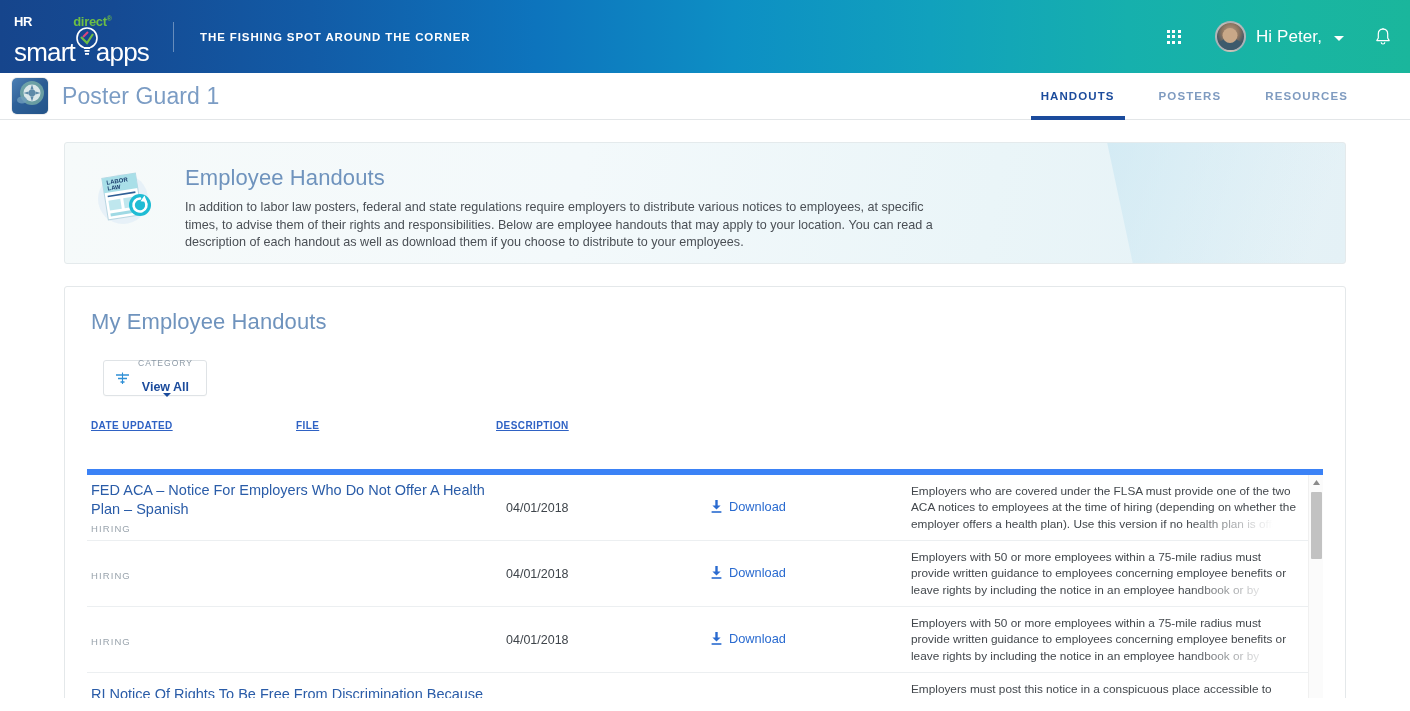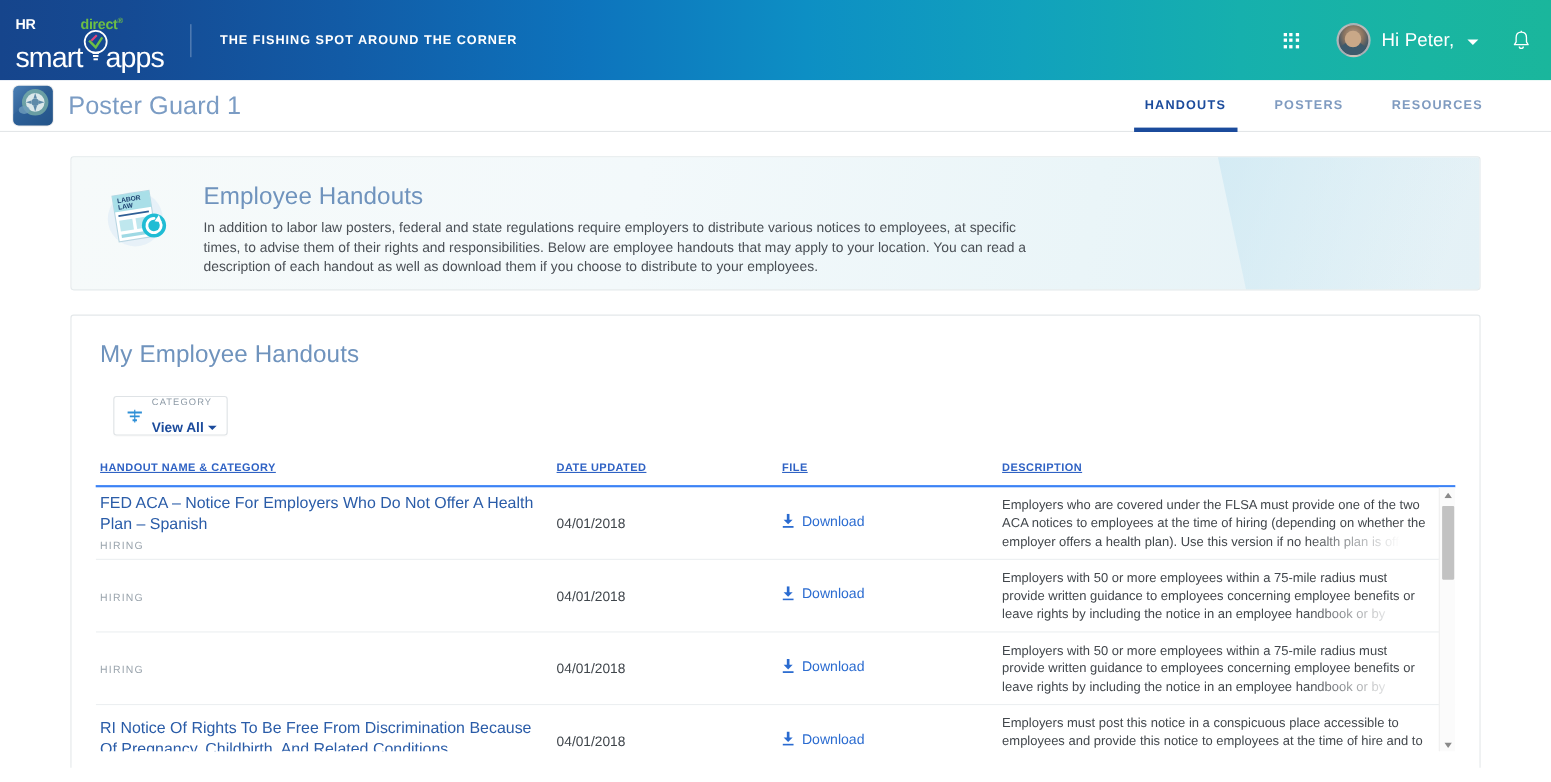--- a/index.html
+++ b/index.html
@@ -284,20 +284,21 @@
     color: #8d9aa6;
     letter-spacing: 1px;
     margin-bottom: 13px;
   }
   .filter-val {
     font-size: 12.5px;
     color: #1b4b9c;
     font-weight: bold;
     display: flex;
     align-items: center;
+    flex-direction: column;
   }
   .filter-caret {
     width: 0; height: 0;
     border-left: 4px solid transparent;
     border-right: 4px solid transparent;
     border-top: 4px solid #1b4b9c;
     margin-left: 4px;
   }
 
   
@@ -317,21 +318,22 @@
   }
   .col-name { width: 415px; }
   .col-date { width: 205px; }
   .col-file { width: 200px; }
   .col-desc { flex: 1; }
 
   .tbody {
     position: relative;
     height: 242px;
     overflow: hidden;
-    border-top: 2px solid #3b82f6;
+    border-top: 6px solid #3b82f6;
+    margin-top: 28px;
   }
   .row {
     display: flex;
     align-items: center;
     min-height: 66px;
     border-bottom: 1px solid #eceff1;
     padding-left: 4px;
   }
   .cell-name { width: 415px; padding-right: 16px; }
   .h-name {
@@ -539,21 +541,20 @@
         <span class="filter-cat">CATEGORY</span>
         <span class="filter-val">
           <span>View All</span>
           <i class="filter-caret"></i>
         </span>
       </span>
     </div>
 
     <div class="table-wrap">
       <div class="thead">
-        <div class="th col-name">HANDOUT NAME &amp; CATEGORY</div>
         <div class="th col-date">DATE UPDATED</div>
         <div class="th col-file">FILE</div>
         <div class="th col-desc">DESCRIPTION</div>
       </div>
 
       <div class="tbody">
 
         <div class="row">
           <div class="cell-name">
             <div class="h-name">FED ACA – Notice For Employers Who Do Not Offer A Health Plan – Spanish</div>

